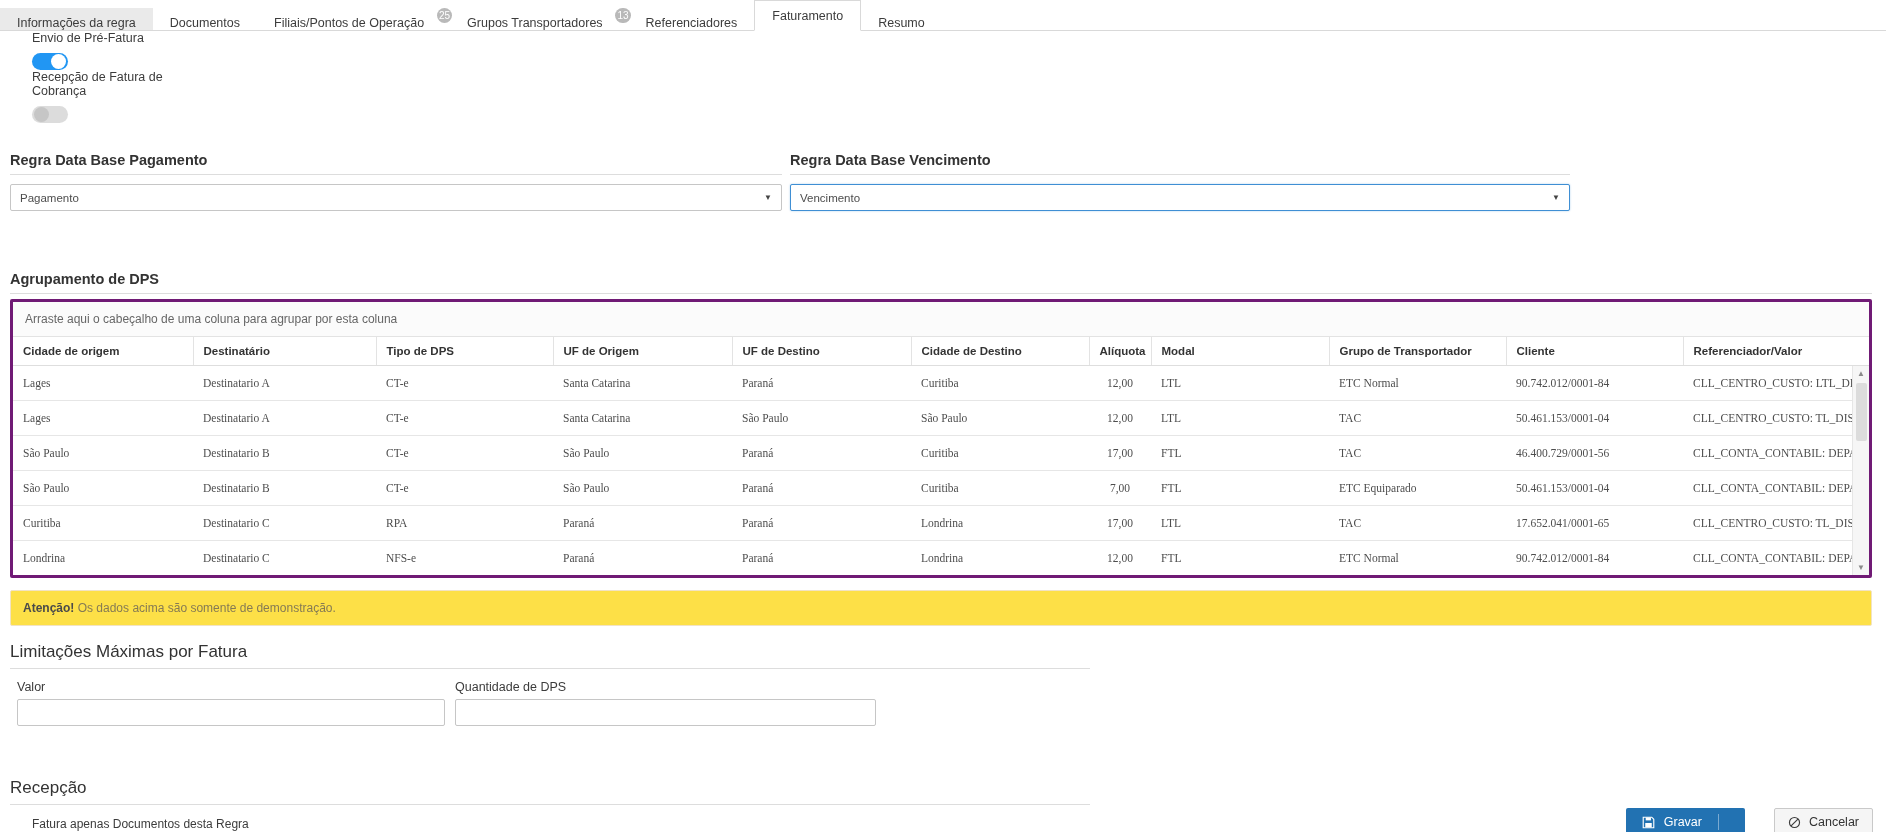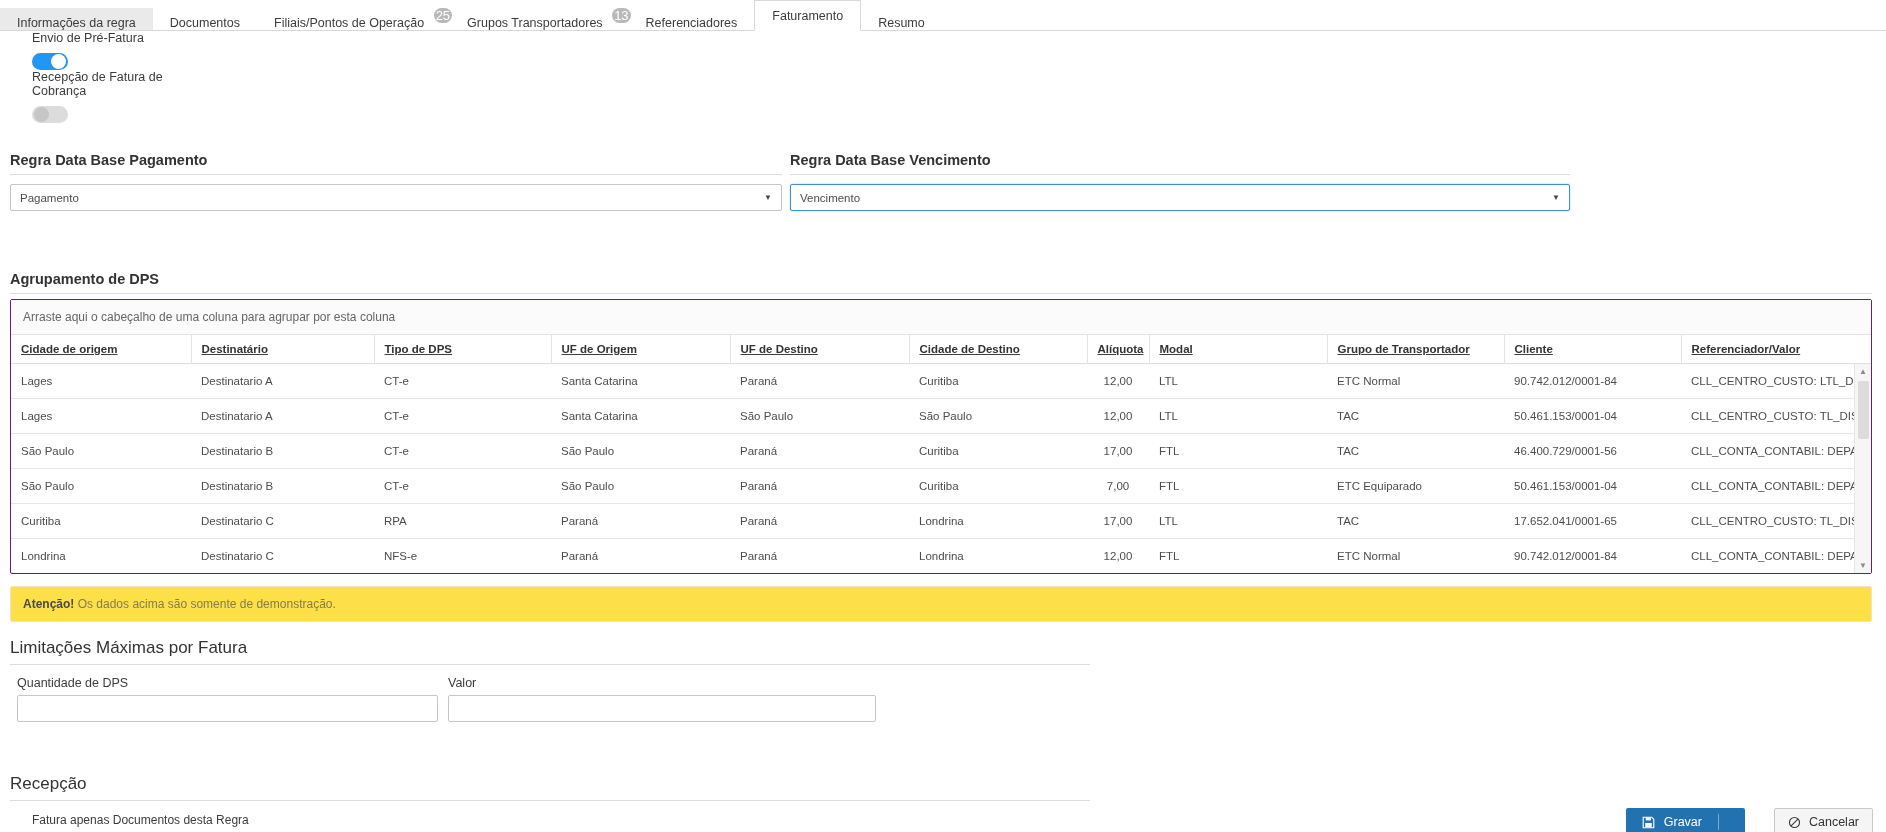--- a/index.html
+++ b/index.html
@@ -6,21 +6,21 @@
   html,body { width:1886px; height:832px; background:#fff; overflow:hidden;
               font-family:"Liberation Sans","DejaVu Sans",sans-serif; color:#3f3f3f; }
 
   
   .tabbar { display:flex; align-items:flex-end; height:31px; border-bottom:1px solid #d9d9d9; padding-left:0; }
   .tab { position:relative; height:22px; line-height:30px; padding:0 17px; font-size:12.5px; color:#3c3c3c;
          cursor:pointer; white-space:nowrap; }
   .tab.first { background:#eaeaea; }
   .tab.active { background:#fff; border:1px solid #d9d9d9; border-bottom:1px solid #fff; margin-bottom:-1px; height:31px; line-height:30px; }
   .tab .badge { position:absolute; top:0px; right:-2px; min-width:15px; height:15px; border-radius:8px;
-                background:#b9b9b9; color:#fff; font-size:13px; line-height:15px; text-align:center; padding:0 2px; }
+                background:#b9b9b9; color:#fff; font-size:10px; line-height:15px; text-align:center; padding:0 2px; }
   .tab.badged { padding-right:26px; }
 
   
   .content { position:relative; padding:0 14px 0 10px; }
 
   .h-small { font-size:14.5px; color:#383838; }
   .h-mid   { font-size:14.5px; color:#333; font-weight:bold; padding-bottom:6px; border-bottom:1px solid #ddd; }
   .h-big   { font-size:17px; color:#333; padding-bottom:6px; border-bottom:1px solid #ddd; width:1080px; }
 
   .cobranca-title { margin:13px 0 10px 0; }
@@ -39,29 +39,29 @@
   .select-col.right { width:780px; }
   .selectbox { margin-top:9px; height:27px; border:1px solid #c6c6c6; border-radius:2px; background:#fff;
                display:flex; align-items:center; justify-content:space-between; padding:0 9px; cursor:pointer; }
   .selectbox .val { font-size:11.5px; color:#4d4d4d; }
   .selectbox .caret { font-size:8px; color:#444; }
   .selectbox.focused { border:1px solid #3f8fd4; box-shadow:0 0 2px rgba(63,143,212,.45); }
 
   .agr-title { margin-top:60px; }
 
   
-  .grid { margin-top:5px; border:1px solid #701a75; border-radius:2px; }
+  .grid { margin-top:5px; border:3px solid #701a75; border-radius:2px; }
   .group-bar { background:#fbfbfb; border-bottom:1px solid #e3e3e3; padding:10px 12px; font-size:12px; color:#666; }
   table { border-collapse:collapse; table-layout:fixed; }
-  .head-table { width:100%;text-decoration:underline; }
+  .head-table { width:100%; }
   .head-table th { font-size:11.5px; font-weight:bold; color:#333; text-align:left; padding:8px 10px;
                    border-bottom:1px solid #dedede; border-left:1px solid #e3e3e3; white-space:nowrap; overflow:hidden; cursor:pointer; }
   .head-table th:first-child { border-left:none; }
   .grid-body { display:flex; }
-  .body-table { width:calc(100% - 17px); }
+  .body-table { width:calc(100% - 17px);font-family:Liberation Serif, serif; }
   .body-table td { font-size:11.5px; color:#4d4d4d; padding:11px 10px; border-bottom:1px solid #e6e6e6;
                    white-space:nowrap; overflow:hidden; }
   .body-table tr:last-child td { border-bottom:none; }
   td.num { text-align:center; }
   .v-scroll { width:17px; background:#f6f6f6; border-left:1px solid #e6e6e6; display:flex; flex-direction:column; }
   .v-scroll .arrow { height:15px; font-size:8px; color:#8a8a8a; text-align:center; line-height:15px; cursor:pointer; }
   .v-scroll .thumb { width:11px; margin:2px auto 0 auto; height:58px; background:#dcdcdc; border-radius:2px; }
   .v-scroll .spacer { flex:1; }
 
   .warnbox { margin-top:12px; background:#fde047; border:1px solid #f2e3c3; border-radius:2px;
@@ -279,26 +279,26 @@
       </div>
     </div>
   </div>
 
   <div class="warnbox">
     <b>Atenção!</b><span> Os dados acima são somente de demonstração.</span>
   </div>
 
   <div class="h-big limit-title">Limitações Máximas por Fatura</div>
   <div class="fields-row">
+    <div class="field f1">
+      <div class="flabel">Valor</div>
+      <input type="text" value="" style="">
+    </div>
     <div class="field f2">
       <div class="flabel">Quantidade de DPS</div>
-      <input type="text" value="" style="">
-    </div>
-    <div class="field f1">
-      <div class="flabel">Valor</div>
       <input type="text" value="" style="">
     </div>
   </div>
 
   <div class="h-big cond-title">Recepção</div>
   <div class="cond-lbl">Fatura apenas Documentos desta Regra</div>
 
   <div class="footer-btns">
     <div class="btn-save">
       <div class="main">

